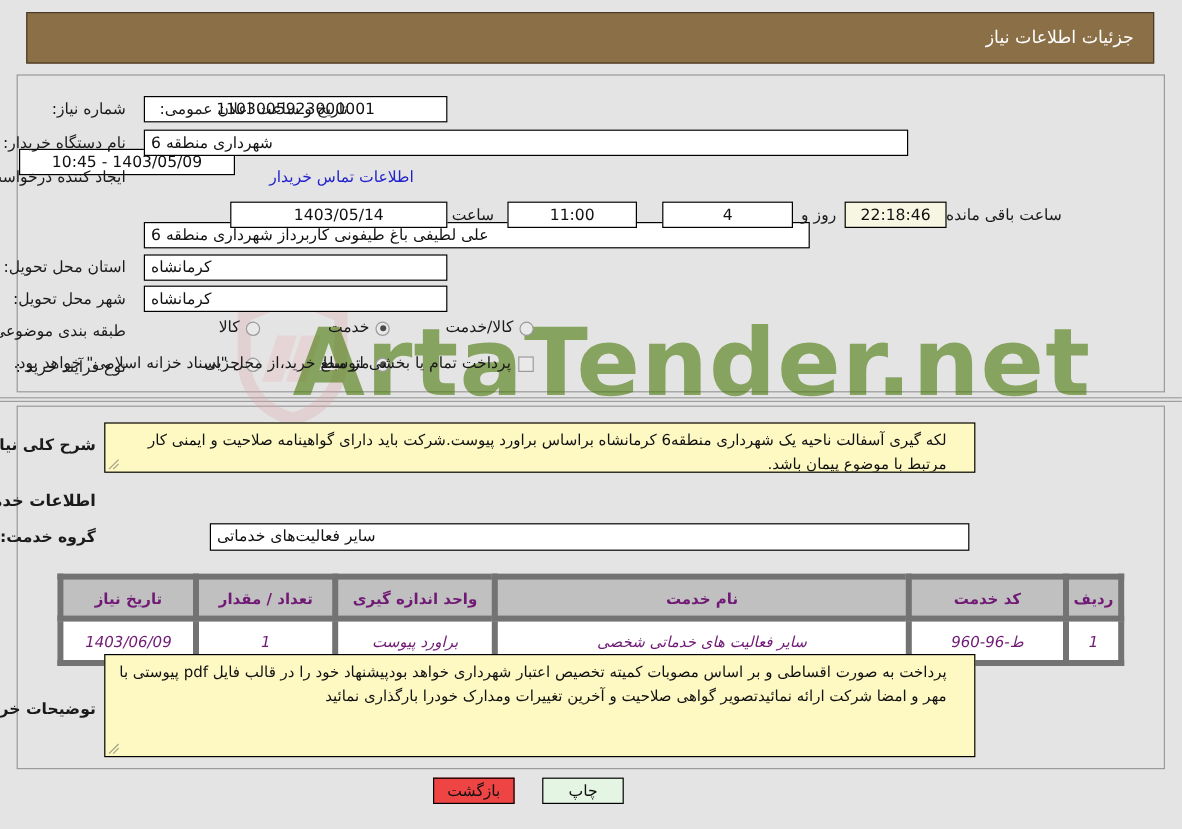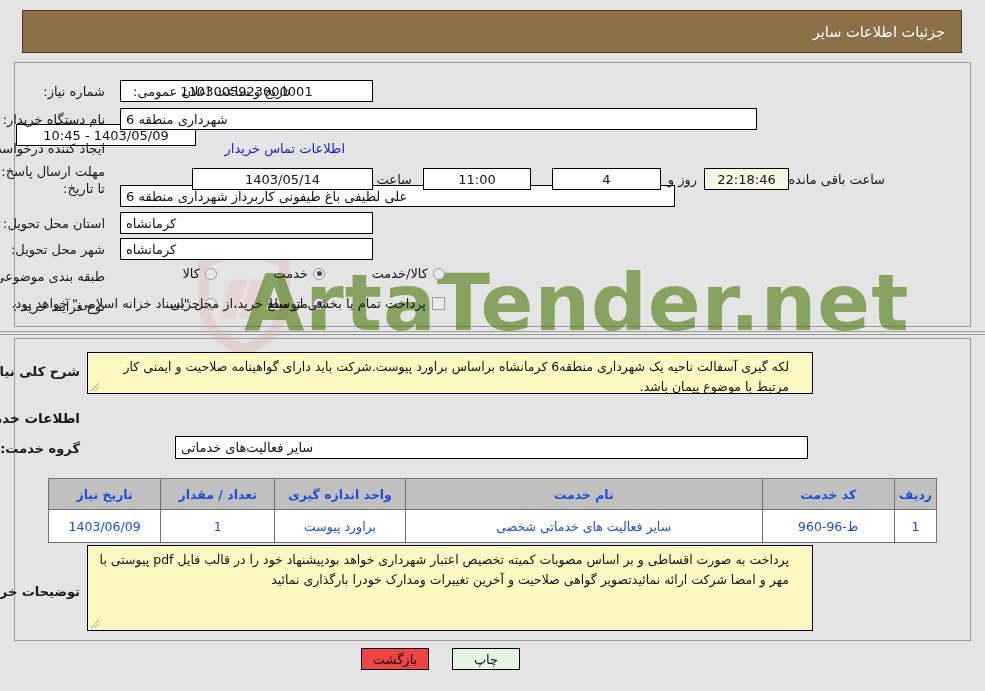--- a/index.html
+++ b/index.html
@@ -198,34 +198,34 @@
   
   table.grid {
     position: absolute;
     border-collapse: collapse;
     z-index: 4;
     font-size: 12.5px;
     background: #fff;
   }
   table.grid th,
   table.grid td {
-    border: 1px solid #737373;
+    border: 5px solid #737373;
     padding: 4px 4px;
     text-align: center;
-    color: #1d4ed8;
+    color: #701a75;
     font-weight: normal;
     white-space: nowrap;
   }
   table.grid th {
     background: #c0c0c0;
     font-weight: bold;
     height: 22px;
     font-size: 12.5px;
   }
-  table.grid td { background: #ffffff; height: 24px; }
+  table.grid td { background: #ffffff; height: 24px; font-style: italic; }
 
   
   .btn {
     position: absolute;
     box-sizing: border-box;
     border: 1px solid #000;
     font-size: 13px;
     color: #111;
     display: flex;
     align-items: center;
@@ -235,39 +235,38 @@
   }
   .btn-print { background: #e4f5e4; }
   .btn-back  { background: #ef4444; }
 </style>
 </head>
 <body>
 
 <div id="page">
 
   <div class="header-bar">
-    <span class="header-title">جزئیات اطلاعات سایر</span>
+    <span class="header-title">جزئیات اطلاعات نیاز</span>
   </div>
 
   <div class="panel panel-top"></div>
 
   <div class="lbl" style="right:880px; top:84px;">شماره نیاز:</div>
   <div class="box center" style="right:612px; top:80px; width:253px; height:22px;">1103005923000001</div>
 
   <div class="lbl" style="right:695px; top:84px;">تاریخ و ساعت اعلان عمومی:</div>
   <div class="box center" style="right:789px; top:80px; width:180px; height:22px;margin-top:44px;">1403/05/09 - 10:45</div>
 
   <div class="lbl" style="right:880px; top:112px;">نام دستگاه خریدار:</div>
   <div class="box right" style="right:228px; top:108px; width:637px; height:22px;">شهرداری منطقه 6</div>
 
   <div class="lbl" style="right:880px; top:141px;">ایجاد کننده درخواست:</div>
   <div class="box right" style="right:310px; top:137px; width:555px; height:22px;margin-top:48px;">علی لطیفی باغ طیفونی کاربرداز شهرداری منطقه 6</div>
   <div class="link" style="right:640px; top:141px;">اطلاعات تماس خریدار</div>
 
-  <div class="lbl" style="right:880px; top:163px; width:105px; white-space:normal; text-align:right; line-height:17px;">مهلت ارسال پاسخ: تا تاریخ:</div>
   <div class="box center" style="right:612px; top:168px; width:181px; height:22px;">1403/05/14</div>
   <div class="lbl" style="right:573px; top:172px;">ساعت</div>
   <div class="box center" style="right:454px; top:168px; width:108px; height:22px;">11:00</div>
   <div class="box center" style="right:324px; top:168px; width:109px; height:22px;">4</div>
   <div class="lbl" style="right:288px; top:172px;">روز و</div>
   <div class="box center yellow" style="right:196px; top:168px; width:85px; height:22px;">22:18:46</div>
   <div class="lbl" style="right:100px; top:172px;">ساعت باقی مانده</div>
 
   <div class="lbl" style="right:880px; top:216px;">استان محل تحویل:</div>
   <div class="box right" style="right:612px; top:212px; width:253px; height:22px;">کرمانشاه</div>

